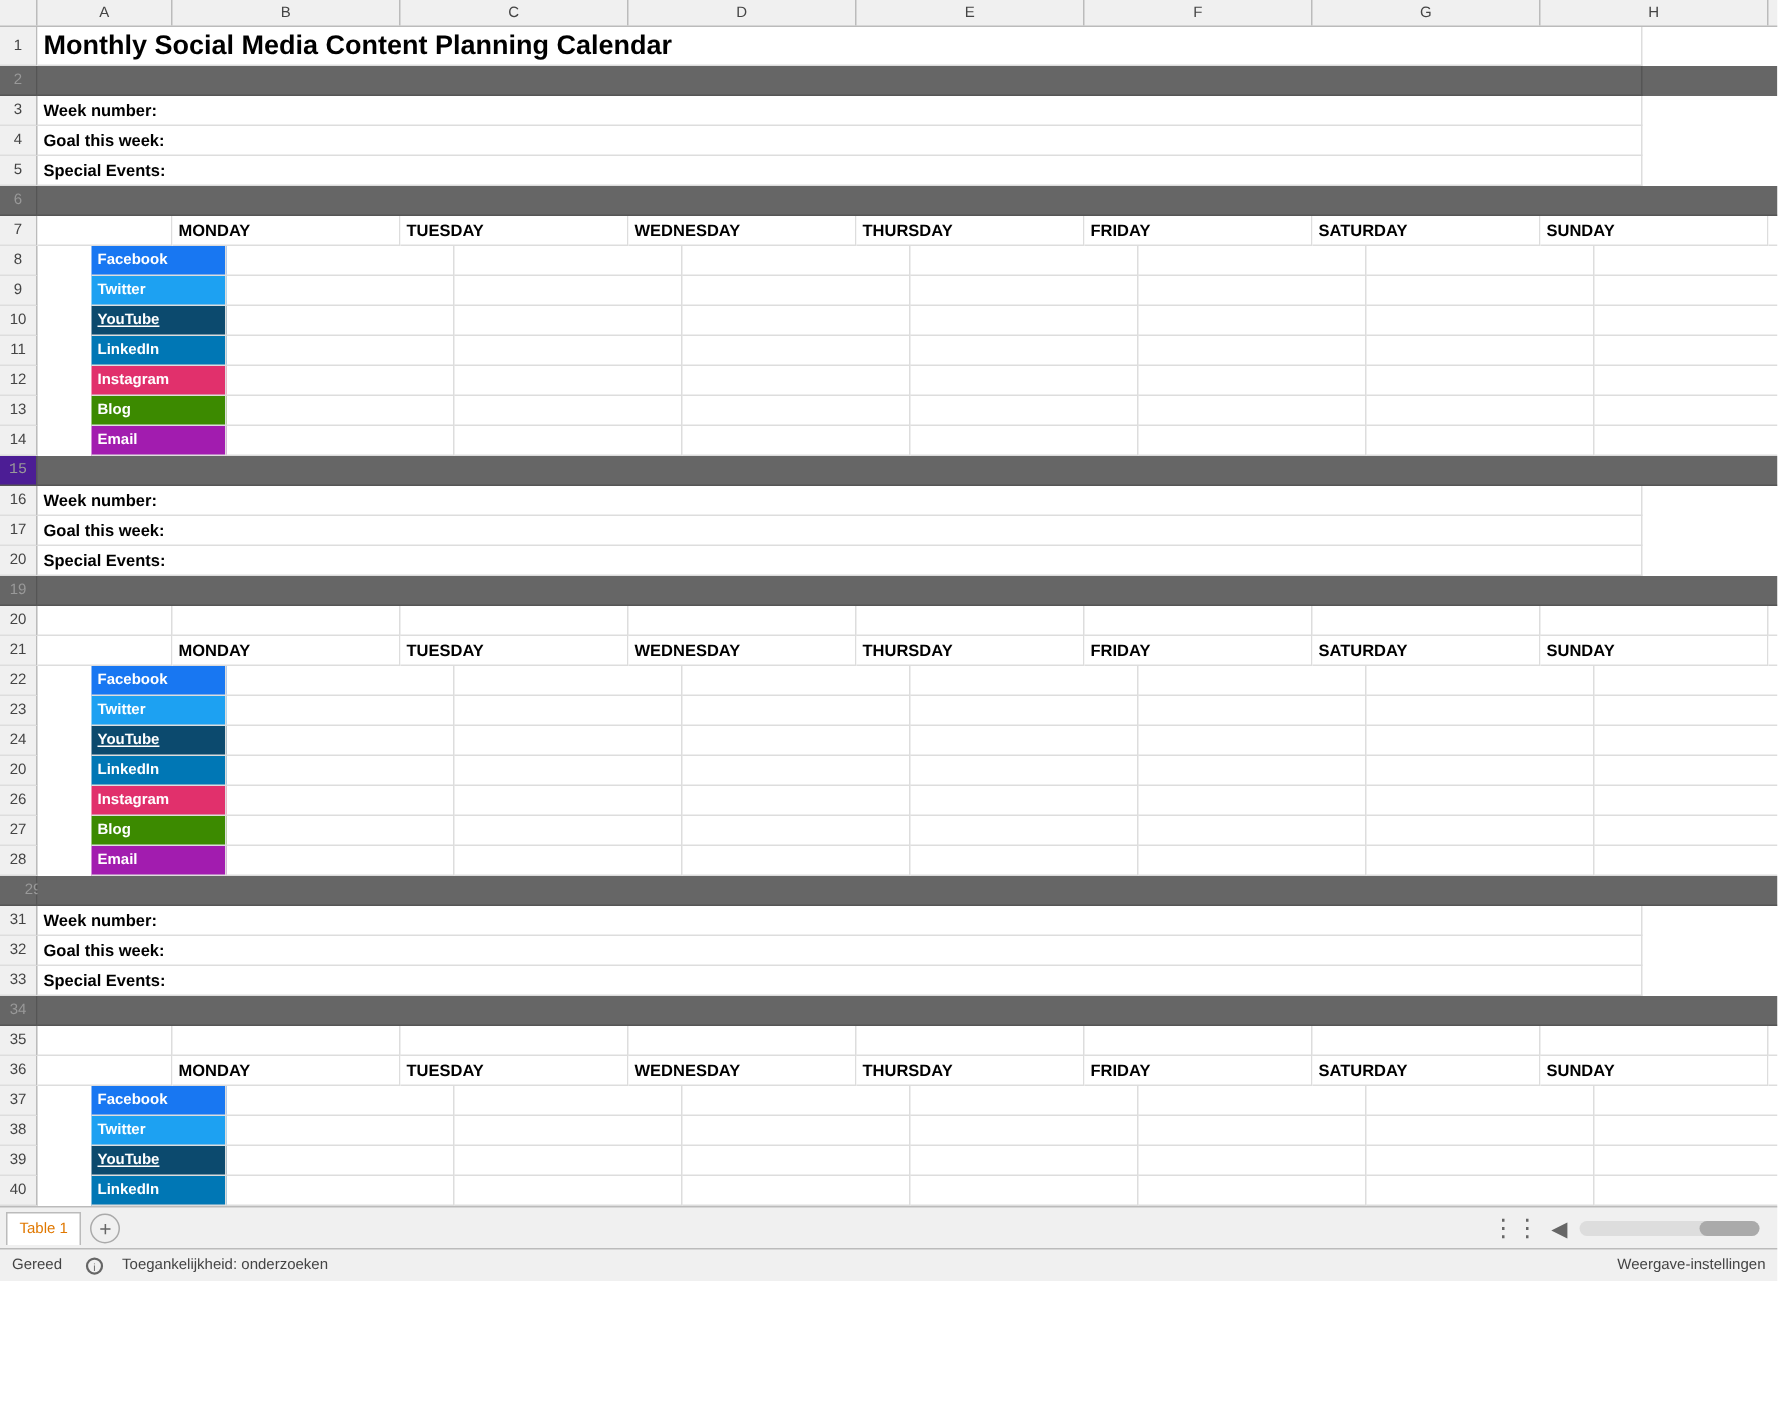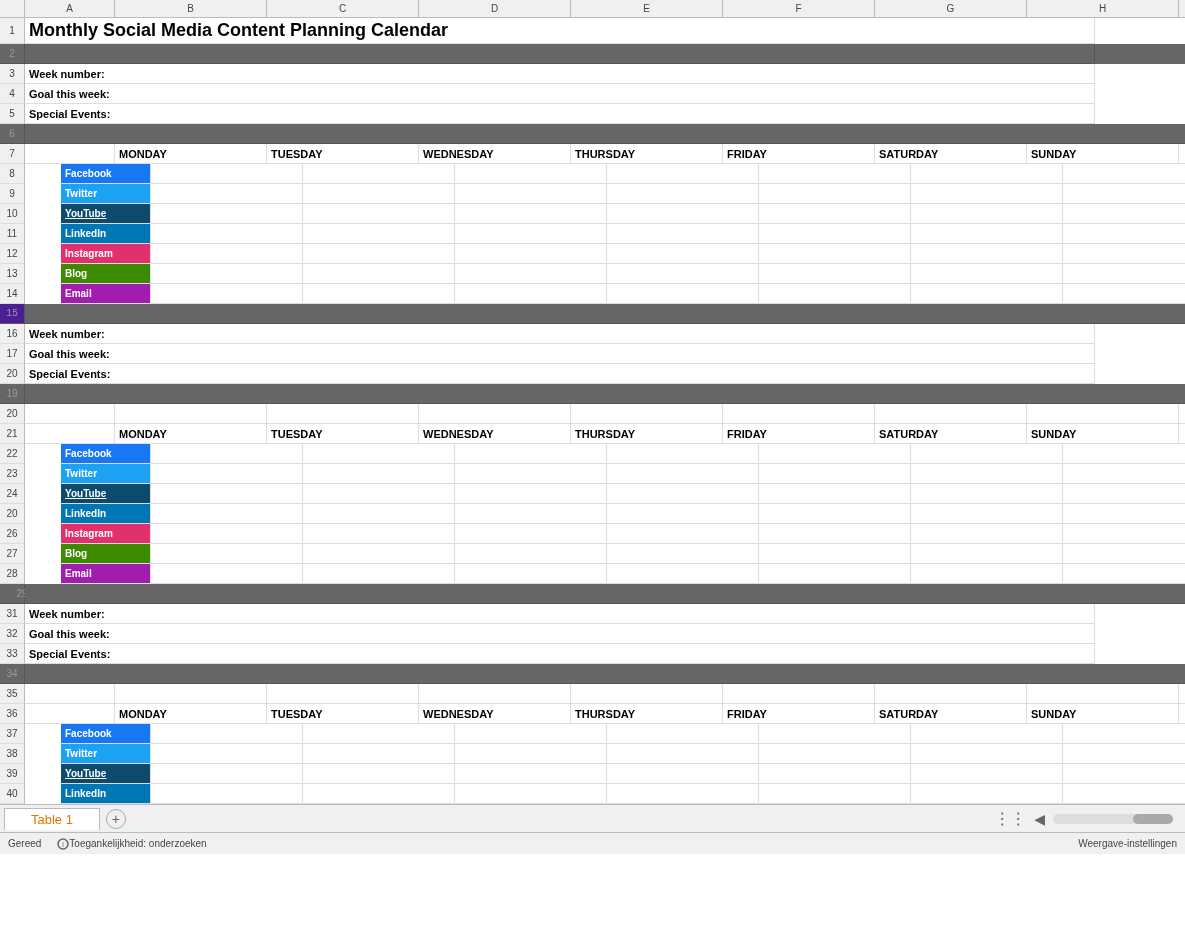--- a/index.html
+++ b/index.html
@@ -141,25 +141,25 @@
       height: 28px;
       background: #f0f0f0;
       border-top: 1px solid #bbb;
       display: flex;
       align-items: center;
       padding: 0 4px;
       flex-shrink: 0;
     }
     .tab-item {
       height: 22px;
-      padding: 0 26px;
+      padding: 0 8px;
       background: #fff;
       border: 1px solid #bbb;
       border-bottom: none;
-      font-size: 13px;
+      font-size: 10px;
       display: flex;
       align-items: center;
       cursor: pointer;
       margin-right: 2px;
       color: #e07800;
     }
     .tab-add {
       width: 20px;
       height: 20px;
       border: 1px solid #aaa;
@@ -615,21 +615,21 @@
     <span style="font-size:14px;color:#666;cursor:pointer;">◀</span>
     <div class="scrollbar-track">
       <div class="scrollbar-thumb"></div>
     </div>
     <span style="font-size:14px;color:#666;cursor:pointer;"></span>
   </div>
 </div>
 
 <div class="status-bar">
   <span>Gereed</span>
-  <span style="display:flex;align-items:center;gap:0;">
+  <span style="display:flex;align-items:center;gap:12px;">
     <svg width="12" height="12" viewBox="0 0 12 12">
         <circle cx="6" cy="6" r="5" fill="none" stroke="#666" stroke-width="1.5"></circle>
         <text x="6" y="9" text-anchor="middle" font-size="7" fill="#666">i</text>
       </svg>
     <span>Toegankelijkheid: onderzoeken</span>
   </span>
   <div class="status-right">
     <span>Weergave-instellingen</span>
   </div>
 </div>

